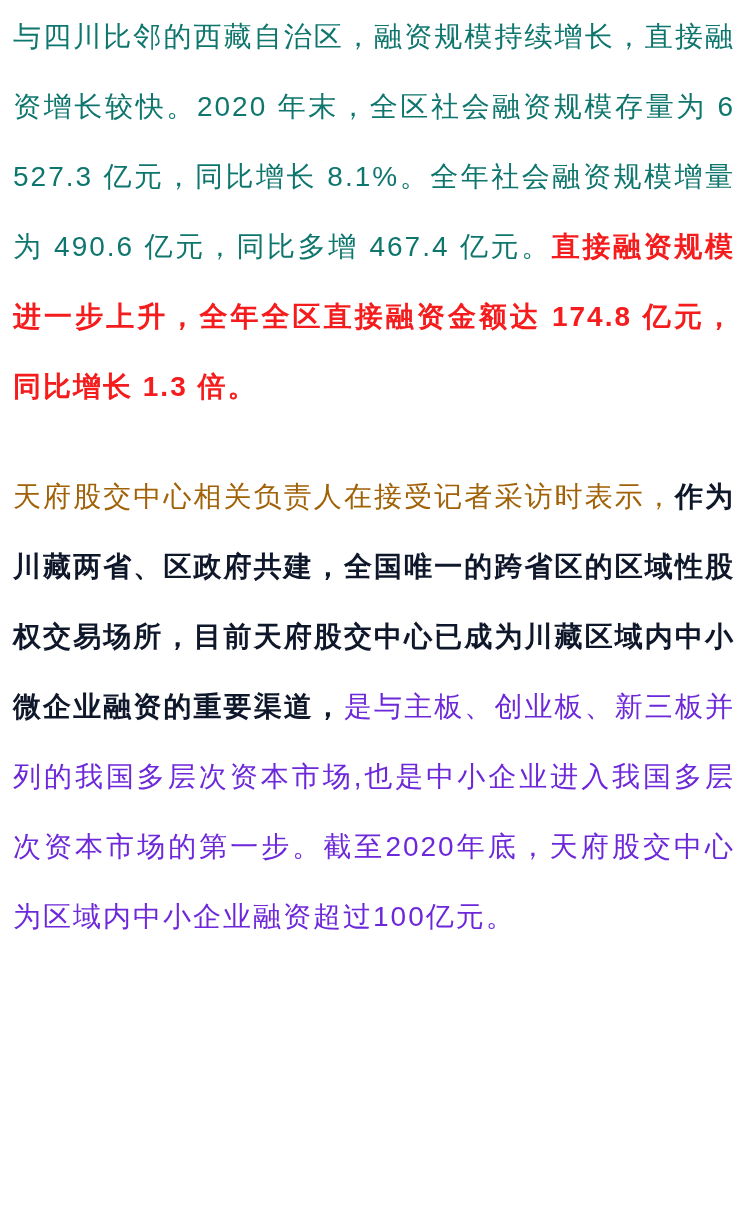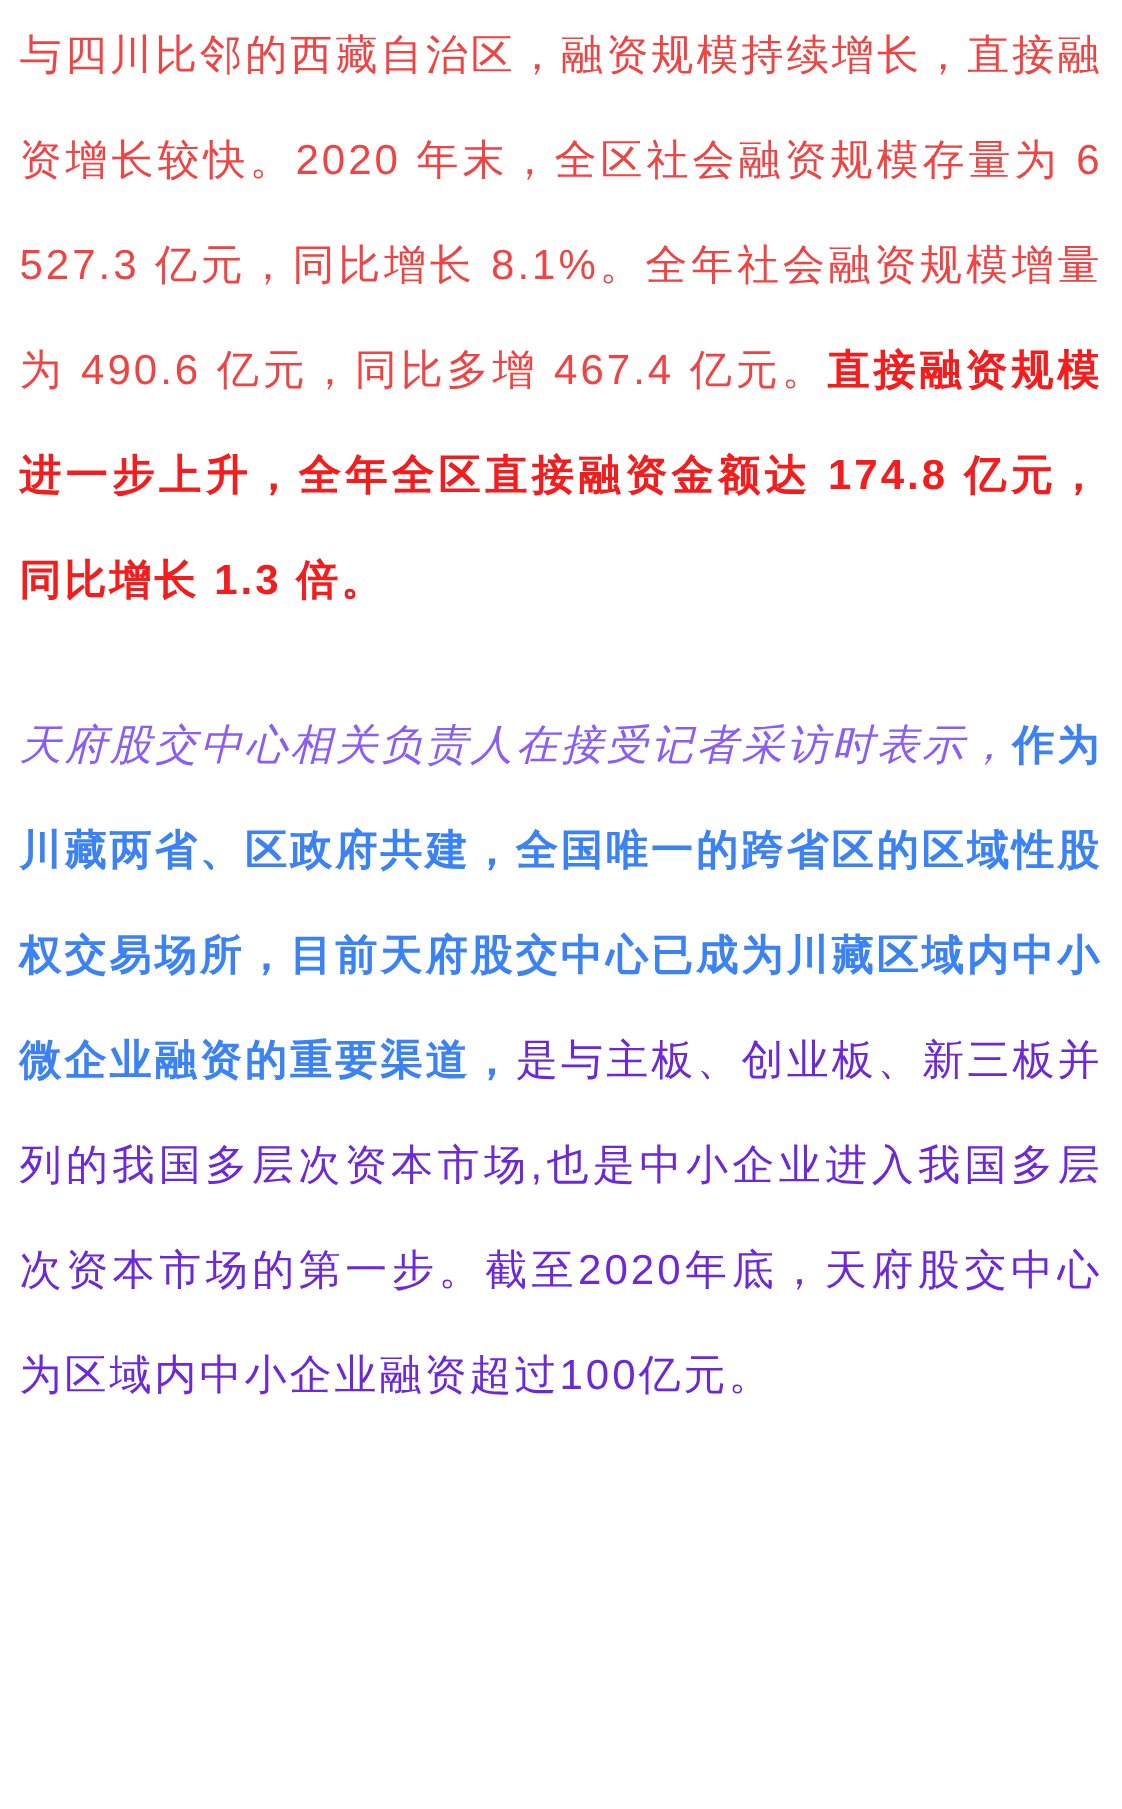--- a/index.html
+++ b/index.html
@@ -32,15 +32,15 @@
     font-weight: 400;
   }
   .seg-red-bold {
     font-weight: 700;
   }
 </style>
 </head>
 <body style="background: rgb(255, 255, 255);">
 
 <div class="article" id="article">
-    <p class="para"><span class="seg-normal" style="color: #ef4444;">与四川比邻的西藏自治区，融资规模持续增长，直接融资增长较快。2020 年末，全区社会融资规模存量为 6527.3 亿元，同比增长 8.1%。全年社会融资规模增量为 490.6 亿元，同比多增 467.4 亿元。</span><span class="seg-red-bold" style="color: rgb(244, 28, 28);">直接融资规模进一步上升，全年全区直接融资金额达 174.8 亿元，同比增长 1.3 倍。</span></p>
-    <p class="para"><span class="seg-normal" style="color: #8b5cf6; font-style: italic;">天府股交中心相关负责人在接受记者采访时表示，</span><span class="seg-red-bold" style="color: #3b82f6;">作为川藏两省、区政府共建，全国唯一的跨省区的区域性股权交易场所，目前天府股交中心已成为川藏区域内中小微企业融资的重要渠道，</span><span class="seg-normal" style="color: #6d28d9;">是与主板、创业板、新三板并列的我国多层次资本市场,也是中小企业进入我国多层次资本市场的第一步。截至2020年底，天府股交中心为区域内中小企业融资超过100亿元。</span></p>
+    <p class="para"><span class="seg-normal" style="color: #0f766e;">与四川比邻的西藏自治区，融资规模持续增长，直接融资增长较快。2020 年末，全区社会融资规模存量为 6527.3 亿元，同比增长 8.1%。全年社会融资规模增量为 490.6 亿元，同比多增 467.4 亿元。</span><span class="seg-red-bold" style="color: rgb(244, 28, 28);">直接融资规模进一步上升，全年全区直接融资金额达 174.8 亿元，同比增长 1.3 倍。</span></p>
+    <p class="para"><span class="seg-normal" style="color: #a16207;">天府股交中心相关负责人在接受记者采访时表示，</span><span class="seg-red-bold" style="color: #0f172a;">作为川藏两省、区政府共建，全国唯一的跨省区的区域性股权交易场所，目前天府股交中心已成为川藏区域内中小微企业融资的重要渠道，</span><span class="seg-normal" style="color: #6d28d9;">是与主板、创业板、新三板并列的我国多层次资本市场,也是中小企业进入我国多层次资本市场的第一步。截至2020年底，天府股交中心为区域内中小企业融资超过100亿元。</span></p>
   </div>
 
 </body></html>

